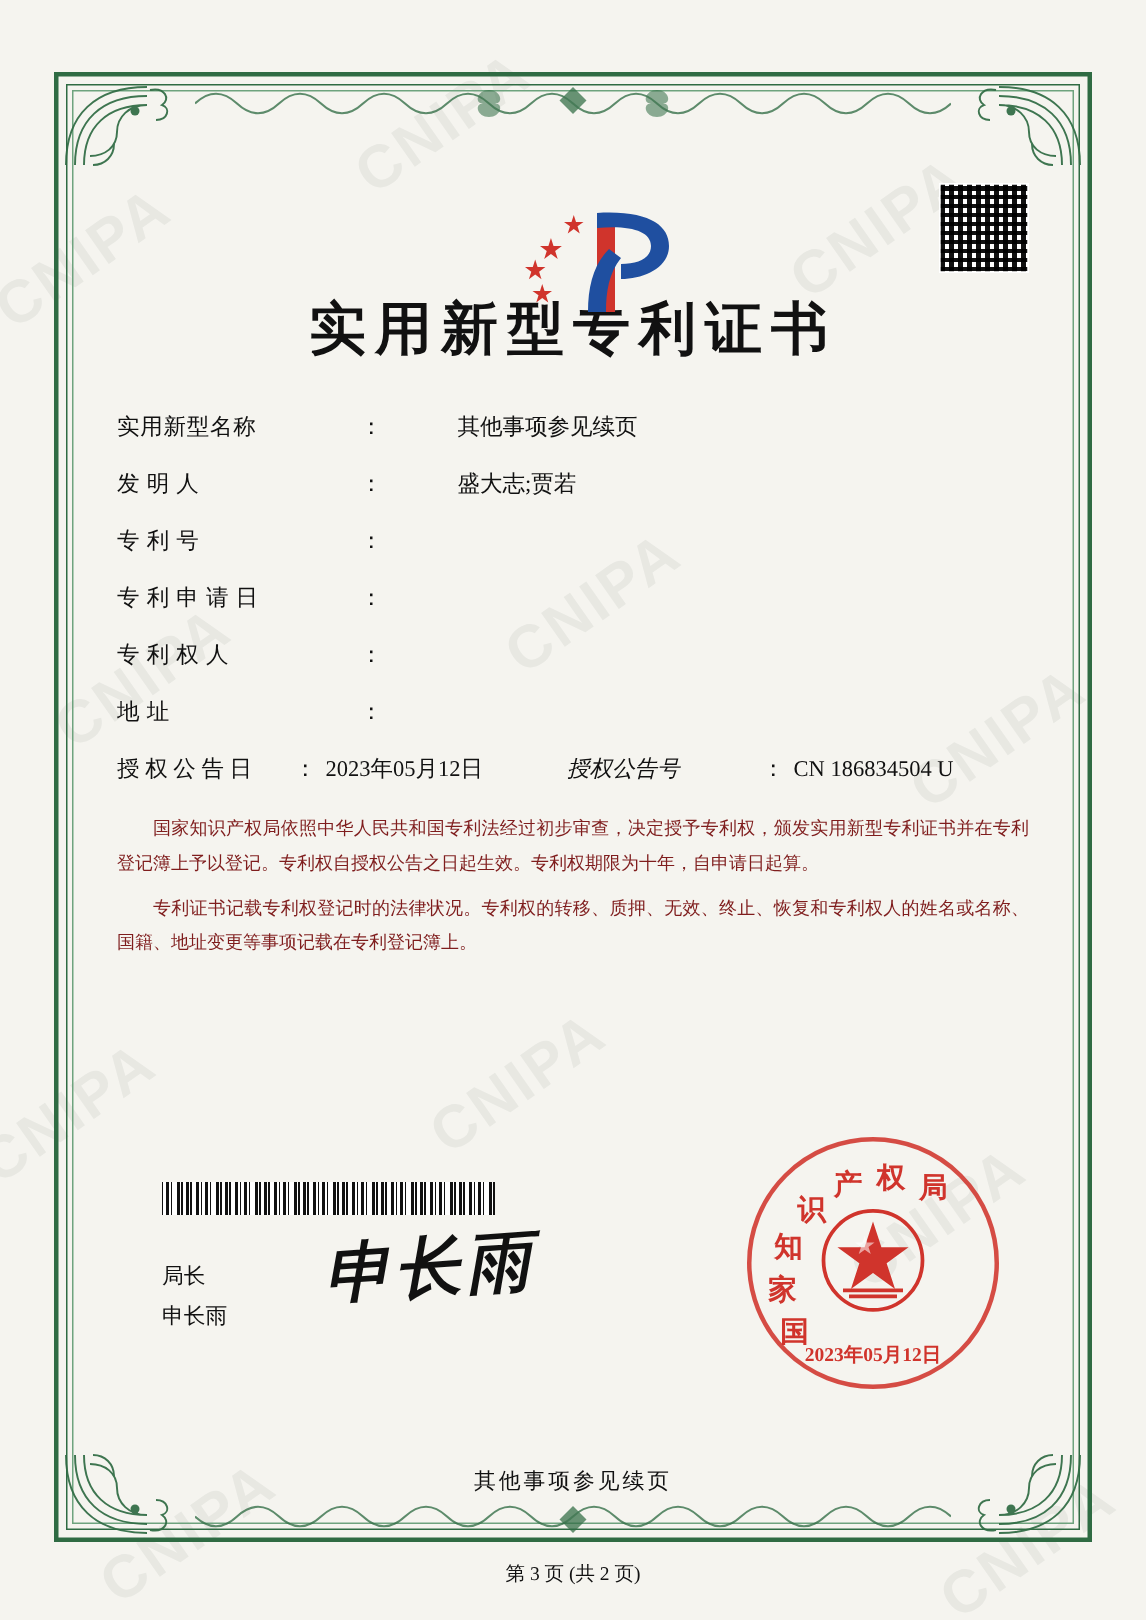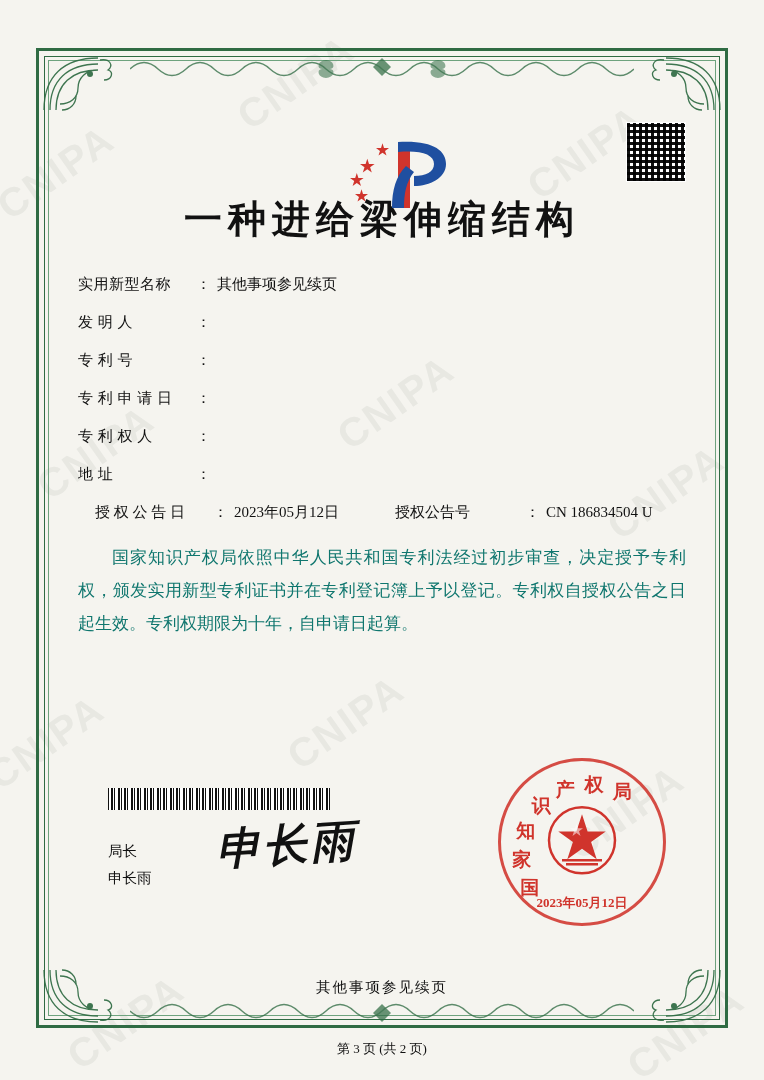--- a/index.html
+++ b/index.html
@@ -137,41 +137,42 @@
 
   .fields {
     margin-top: 30px;
     font-size: 15px;
     color: #111;
   }
   .field {
     display: flex;
     align-items: baseline;
     margin-bottom: 19px;
+    gap: 44px;
   }
   .f-label {
     width: 118px;
     flex: 0 0 118px;
     letter-spacing: .5px;
     white-space: nowrap;
   }
   .f-colon { flex: 0 0 auto; padding-right: 6px; }
   .f-value { flex: 1 1 auto; }
 
   .field-row2 { display: flex; align-items: baseline; margin-bottom: 19px; }
   .half { display: flex; align-items: baseline; }
   .half.left { width: 300px; flex: 0 0 300px; }
-  .half .f-label2 { width: 118px; flex: 0 0 118px; white-space: nowrap; margin-left: 17px; }
-  .half.right .f-label2 { width: 130px; flex: 0 0 130px; }
+  .half .f-label2 { width: 118px; flex: 0 0 118px; white-space: nowrap; }
+  .half.right .f-label2 { width: 130px; flex: 0 0 130px; font-style: italic; }
 
   .paras {
     margin-top: 12px;
-    font-size: 17px;
+    font-size: 12px;
     line-height: 1.95;
-    color: #0f766e;
+    color: #7f1d1d;
     text-align: justify;
   }
   .paras p { margin: 0 0 6px 0; text-indent: 2em; }
 
   
   .barcode {
     position: absolute;
     left: 30px;
     top: 678px;
     width: 222px;
@@ -362,33 +363,34 @@
           <path d="M40 20 l4 2.9 -1.5 4.7 4-2.9 4 2.9 -1.5-4.7 4-2.9h-5l-1.5-4.7 -1.5 4.7z"></path>
         </g>
         <path d="M62 14 L74 14 L74 80 L62 80 Z" fill="#d0342c"></path>
         <path d="M62 14 C96 12 110 22 110 36 C110 50 94 58 78 58 L78 48 C90 48 98 44 98 36 C98 26 84 22 62 24 Z" fill="#1f4fa0"></path>
         <path d="M56 80 C56 62 60 48 70 38 L78 44 C70 54 68 66 68 80 Z" fill="#1f4fa0"></path>
       </svg>
     </div>
 
     <div class="qr"></div>
 
-    <div class="title">一种进给梁伸缩结构</div>
+    <div class="title">实用新型专利证书</div>
 
     <div class="fields">
 
       <div class="field">
         <span class="f-label">实用新型名称</span>
         <span class="f-colon">：</span>
         <span class="f-value">其他事项参见续页</span>
       </div>
 
       <div class="field">
         <span class="f-label">发  明  人</span>
         <span class="f-colon">：</span>
+        <span class="f-value">盛大志;贾若</span>
       </div>
 
       <div class="field">
         <span class="f-label">专  利  号</span>
         <span class="f-colon">：</span>
       </div>
 
       <div class="field">
         <span class="f-label">专 利 申 请 日</span>
         <span class="f-colon">：</span>
@@ -414,20 +416,21 @@
           <span class="f-label2">授权公告号</span>
           <span class="f-colon">：</span>
           <span>CN 186834504 U</span>
         </span>
       </div>
 
     </div>
 
     <div class="paras">
       <p>国家知识产权局依照中华人民共和国专利法经过初步审查，决定授予专利权，颁发实用新型专利证书并在专利登记簿上予以登记。专利权自授权公告之日起生效。专利权期限为十年，自申请日起算。</p>
+      <p>专利证书记载专利权登记时的法律状况。专利权的转移、质押、无效、终止、恢复和专利权人的姓名或名称、国籍、地址变更等事项记载在专利登记簿上。</p>
     </div>
 
     <div class="barcode"></div>
 
     <div class="sign-block">
       <div>局长</div>
       <div>申长雨</div>
     </div>
 
     <div class="hand">申长雨</div>

